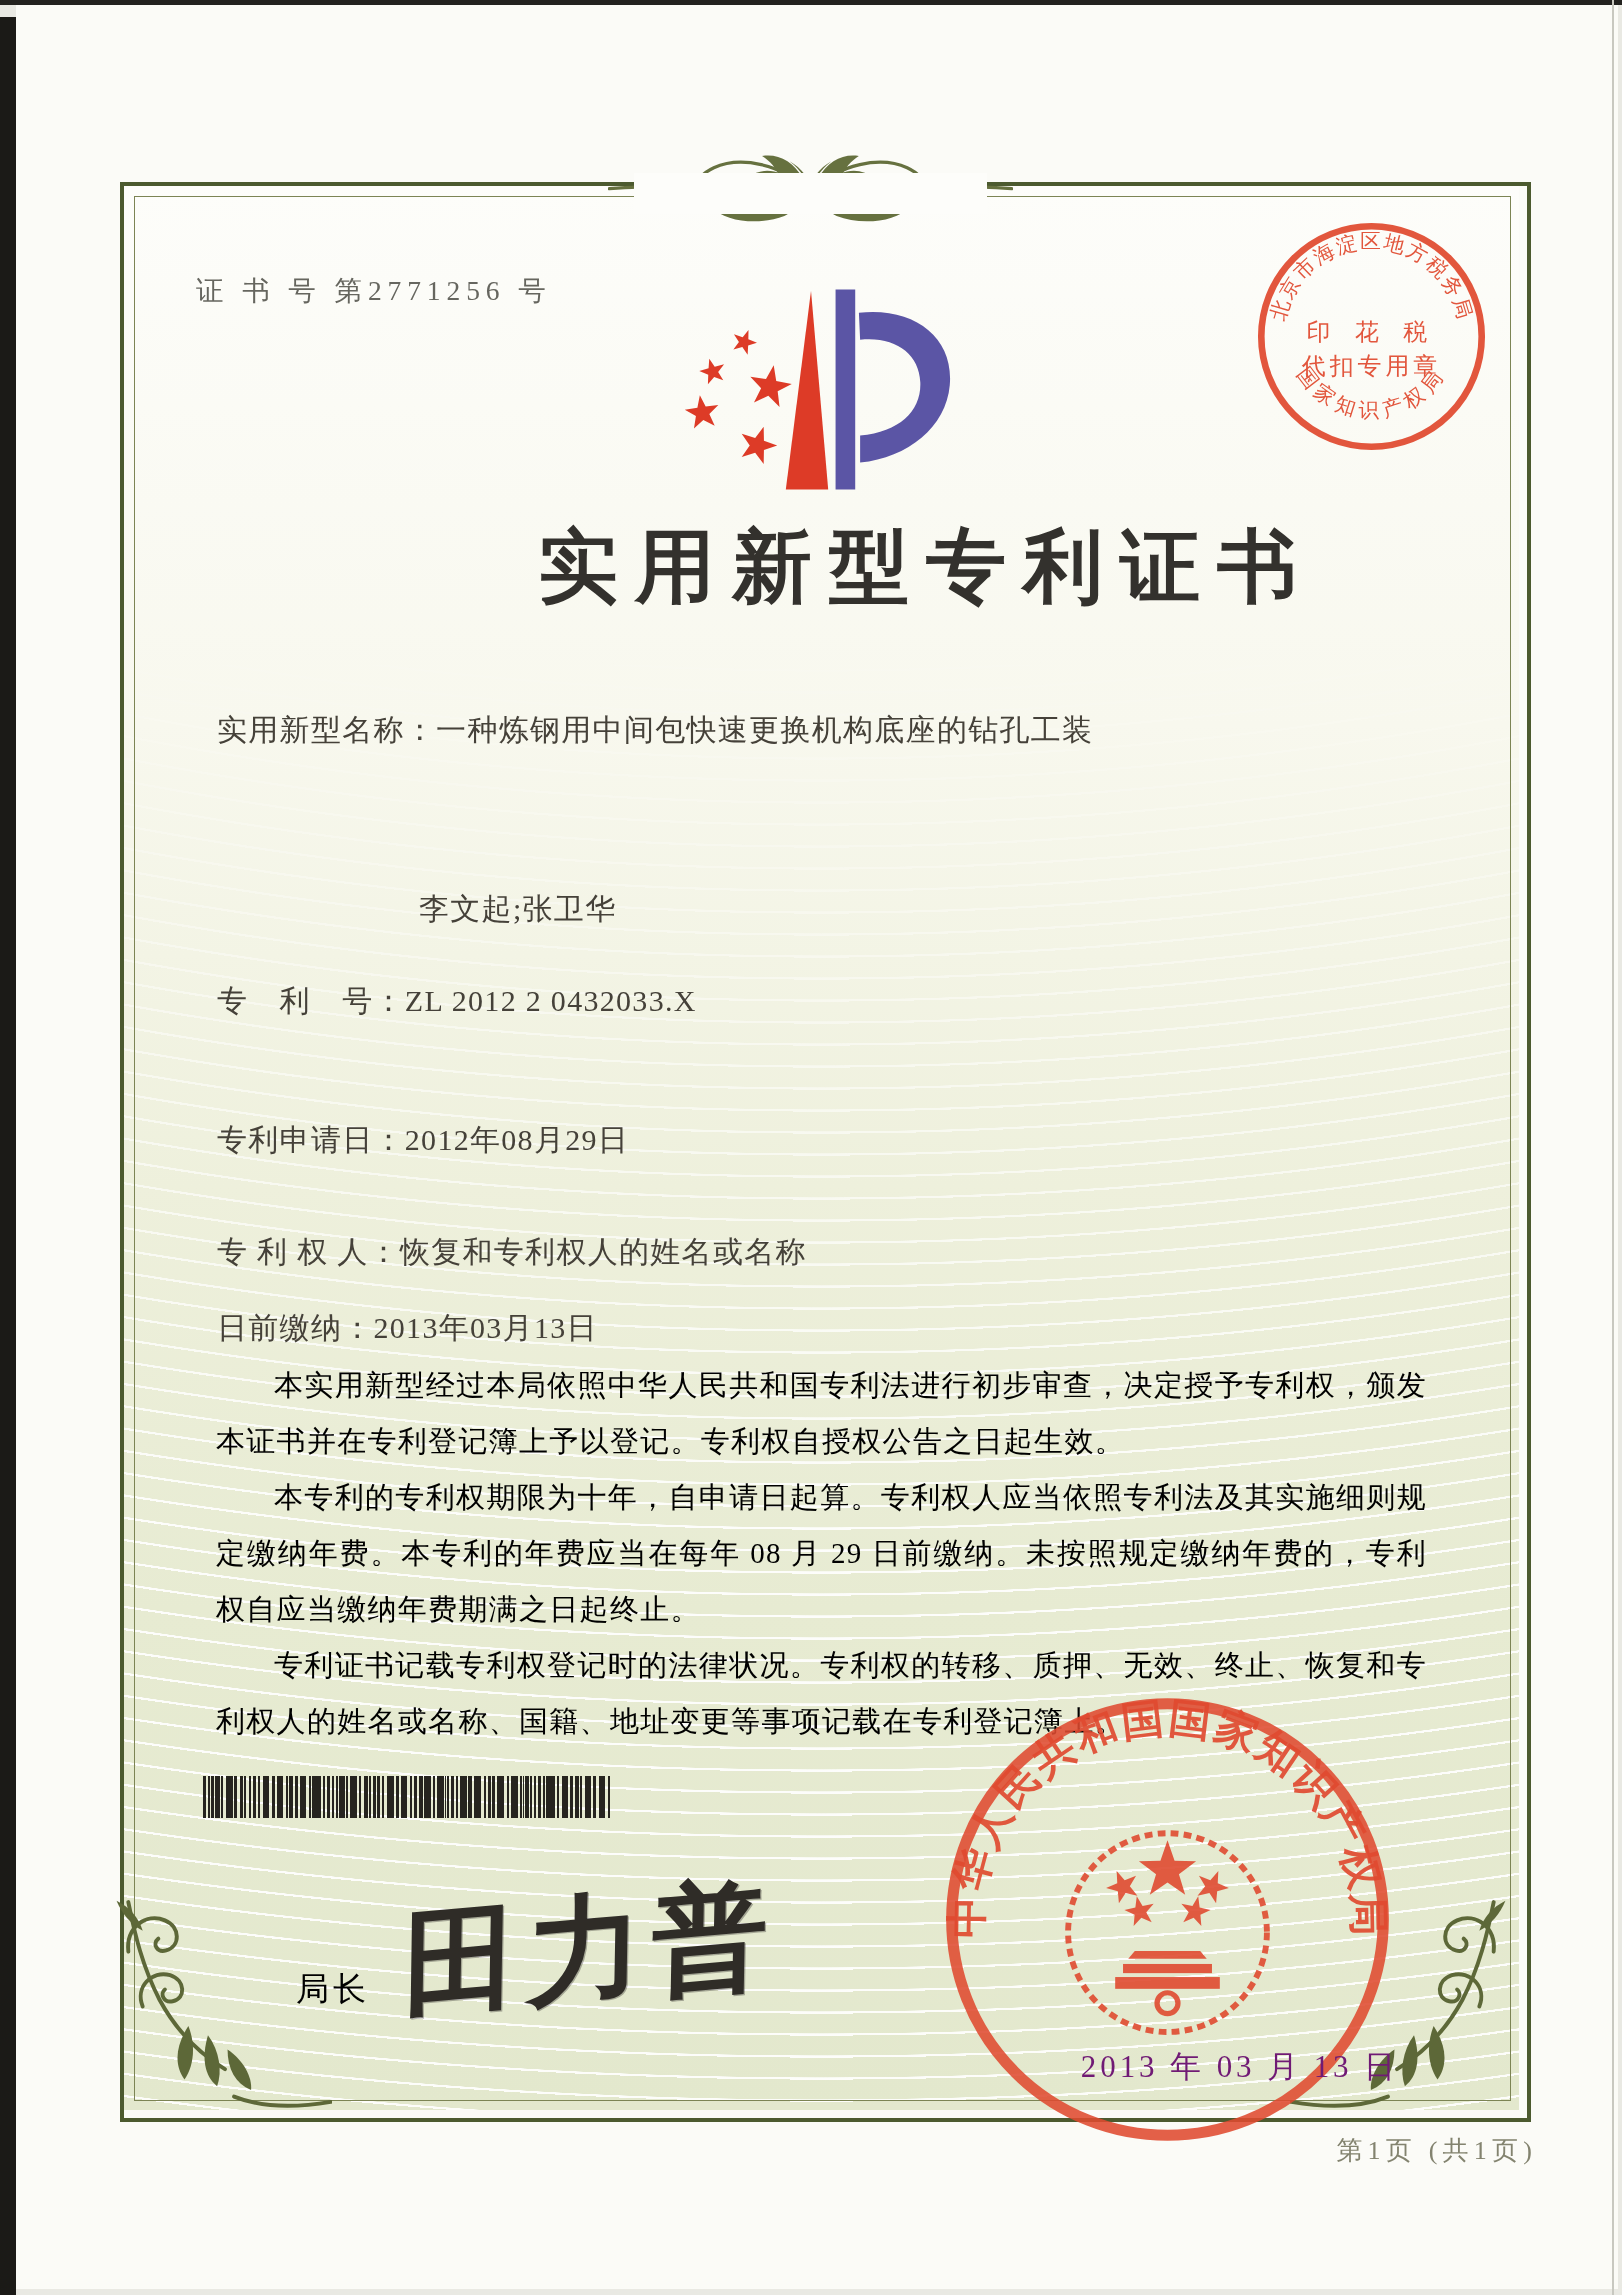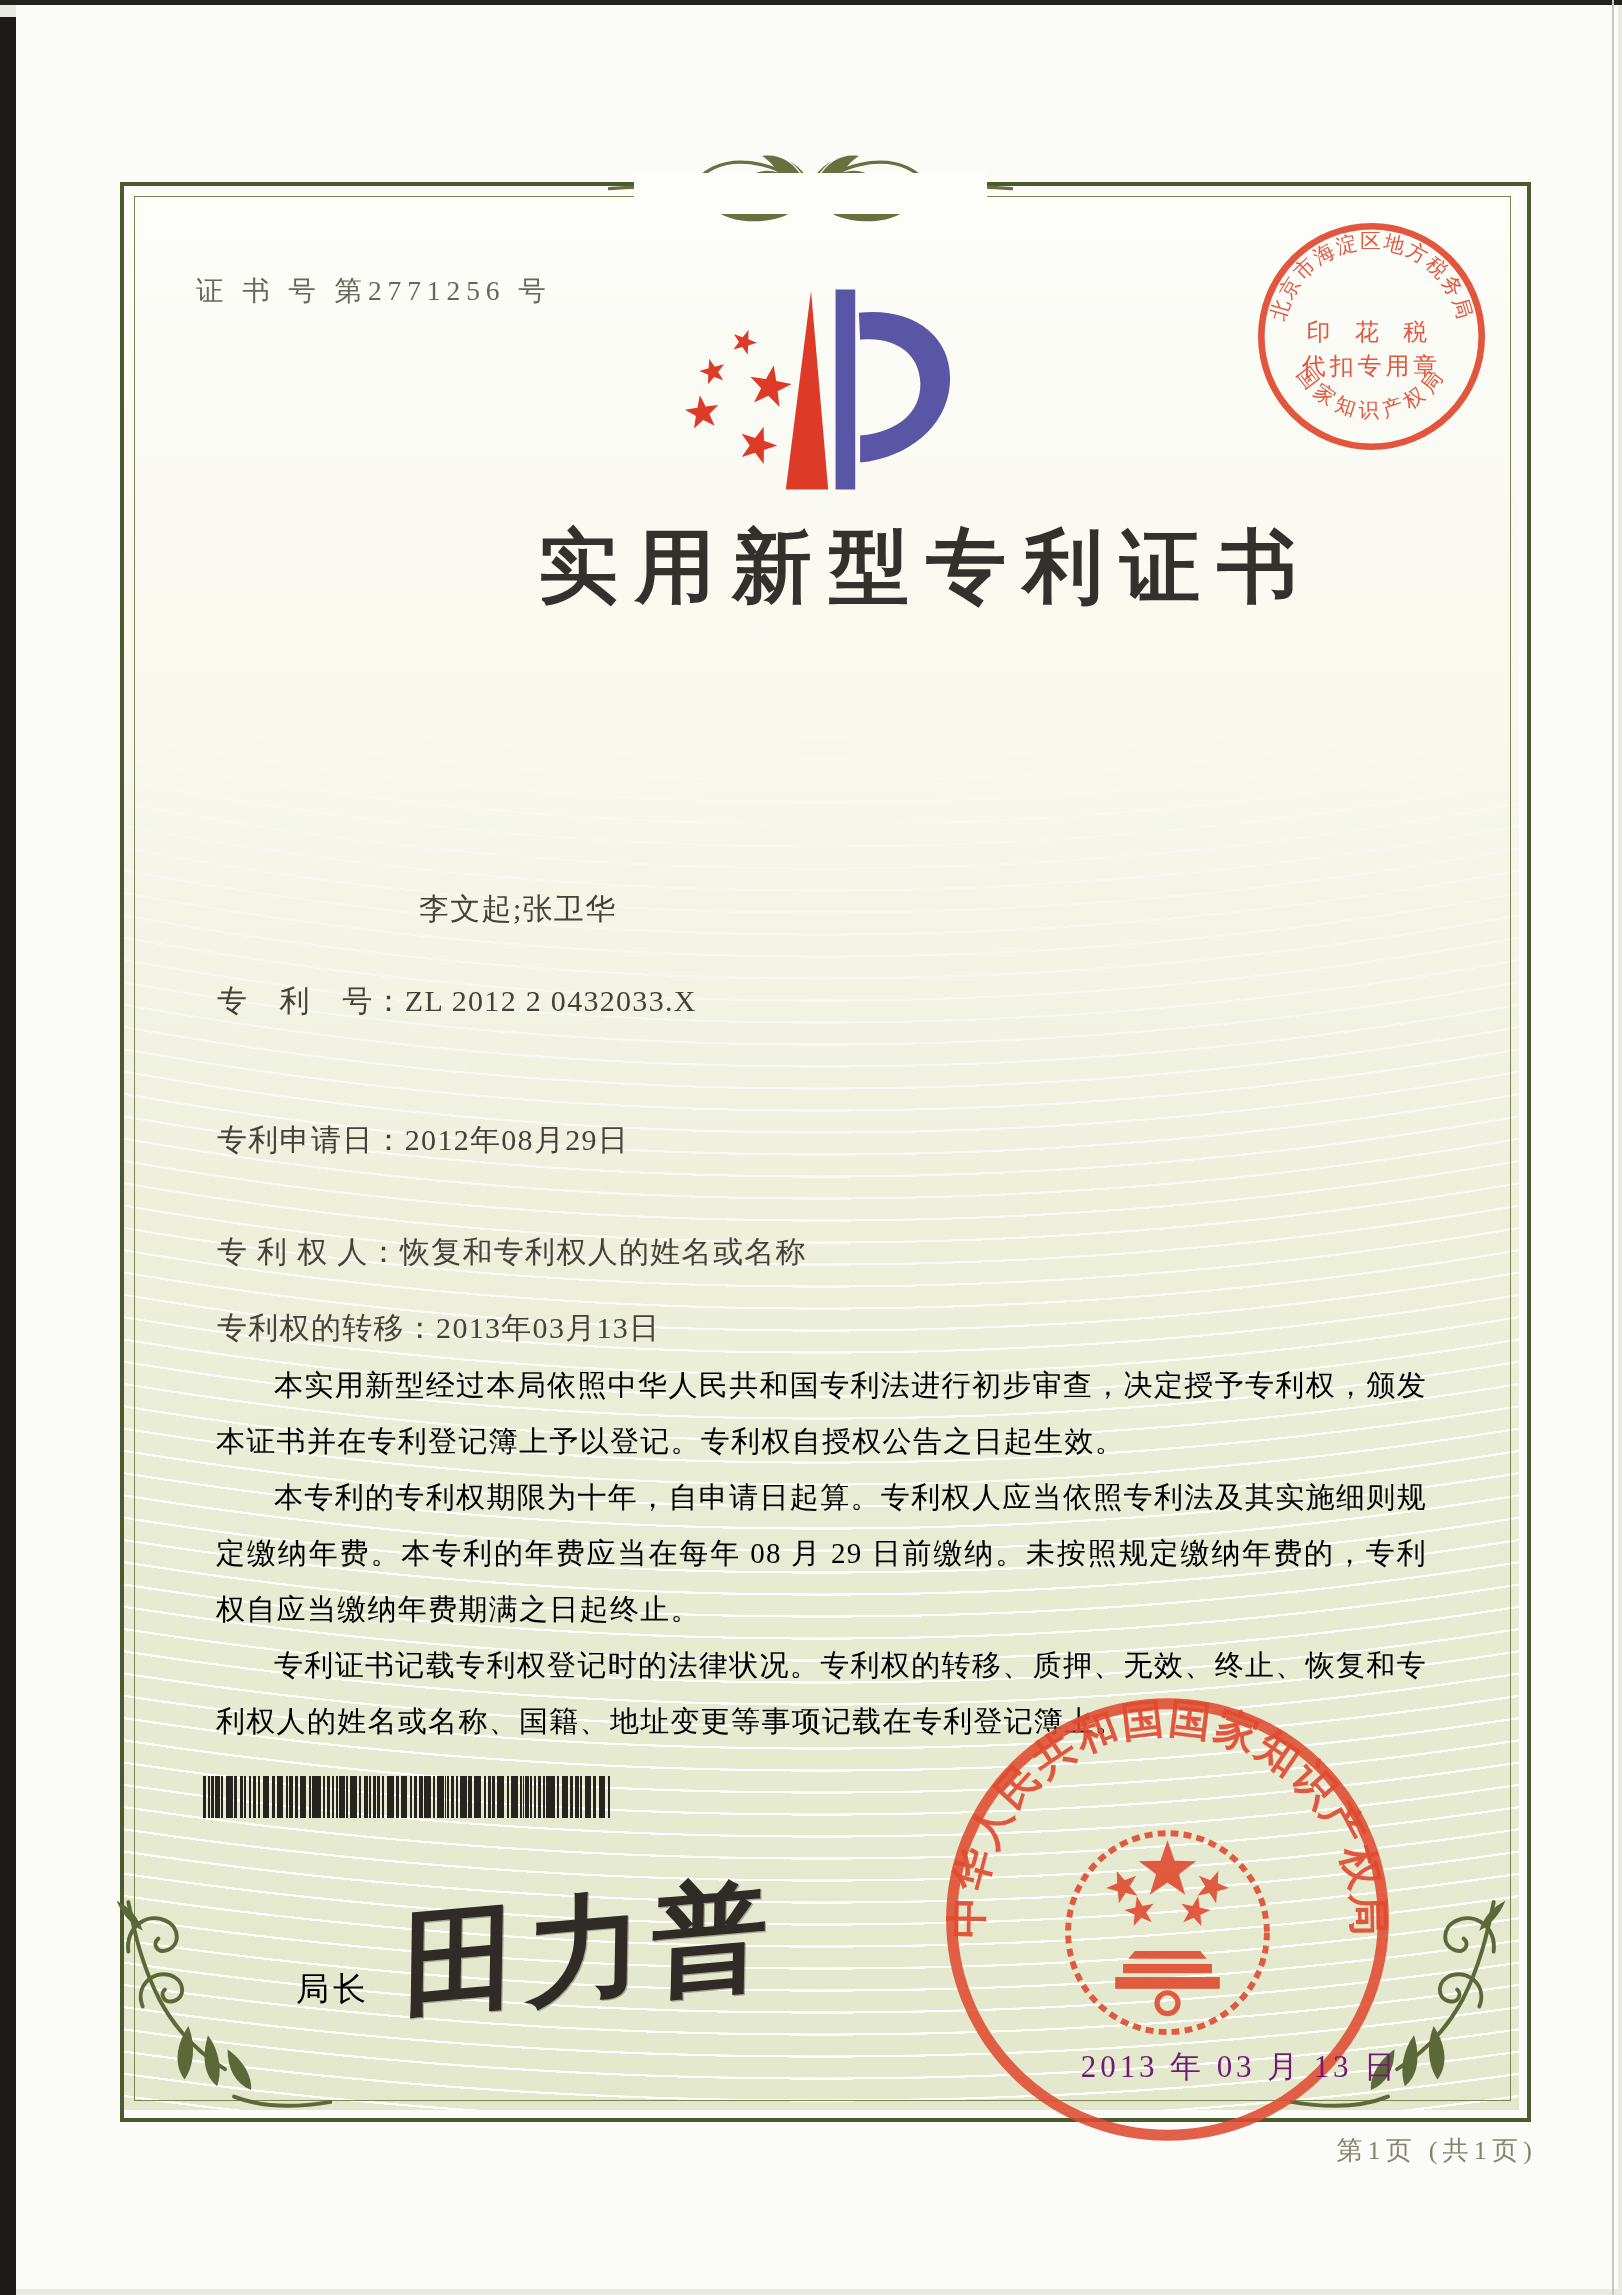--- a/index.html
+++ b/index.html
@@ -151,32 +151,35 @@
     </text>
     <text x="180" y="185" text-anchor="middle" font-size="36" fill="#e0492e" letter-spacing="14">印 花 税</text>
     <text x="180" y="236" text-anchor="middle" font-size="36" fill="#e0492e" letter-spacing="6">代扣专用章</text>
     <text font-size="31" fill="#e0492e" letter-spacing="8">
       <textPath href="#taxBot" xlink:href="#taxBot" startOffset="50%" text-anchor="middle">国家知识产权局</textPath>
     </text>
   </svg>
 
   <div class="title">实用新型专利证书</div>
 
+  <div class="row r-name">
+    <span class="lab">实用新型名称：</span><span>一种炼钢用中间包快速更换机构底座的钻孔工装</span>
+  </div>
   <div class="row r-inv2">李文起;张卫华</div>
   <div class="row r-pno">
     <span class="lab">专　利　号：</span><span>ZL 2012 2 0432033.X</span>
   </div>
   <div class="row r-fil">
     <span class="lab">专利申请日：</span><span>2012年08月29日</span>
   </div>
   <div class="row r-own">
     <span class="lab">专 利 权 人：</span><span>恢复和专利权人的姓名或名称</span>
   </div>
   <div class="row r-grant">
-    <span class="lab">专利权的转移：</span><span>2013年03月13日</span>
+    <span class="lab">日前缴纳：</span><span>2013年03月13日</span>
   </div>
 
   <div class="paras">
     <p>本实用新型经过本局依照中华人民共和国专利法进行初步审查，决定授予专利权，颁发本证书并在专利登记簿上予以登记。专利权自授权公告之日起生效。</p>
     <p>本专利的专利权期限为十年，自申请日起算。专利权人应当依照专利法及其实施细则规定缴纳年费。本专利的年费应当在每年 08 月 29 日前缴纳。未按照规定缴纳年费的，专利权自应当缴纳年费期满之日起终止。</p>
     <p>专利证书记载专利权登记时的法律状况。专利权的转移、质押、无效、终止、恢复和专利权人的姓名或名称、国籍、地址变更等事项记载在专利登记簿上。</p>
   </div>
 
   <div class="barcode"></div>
 

